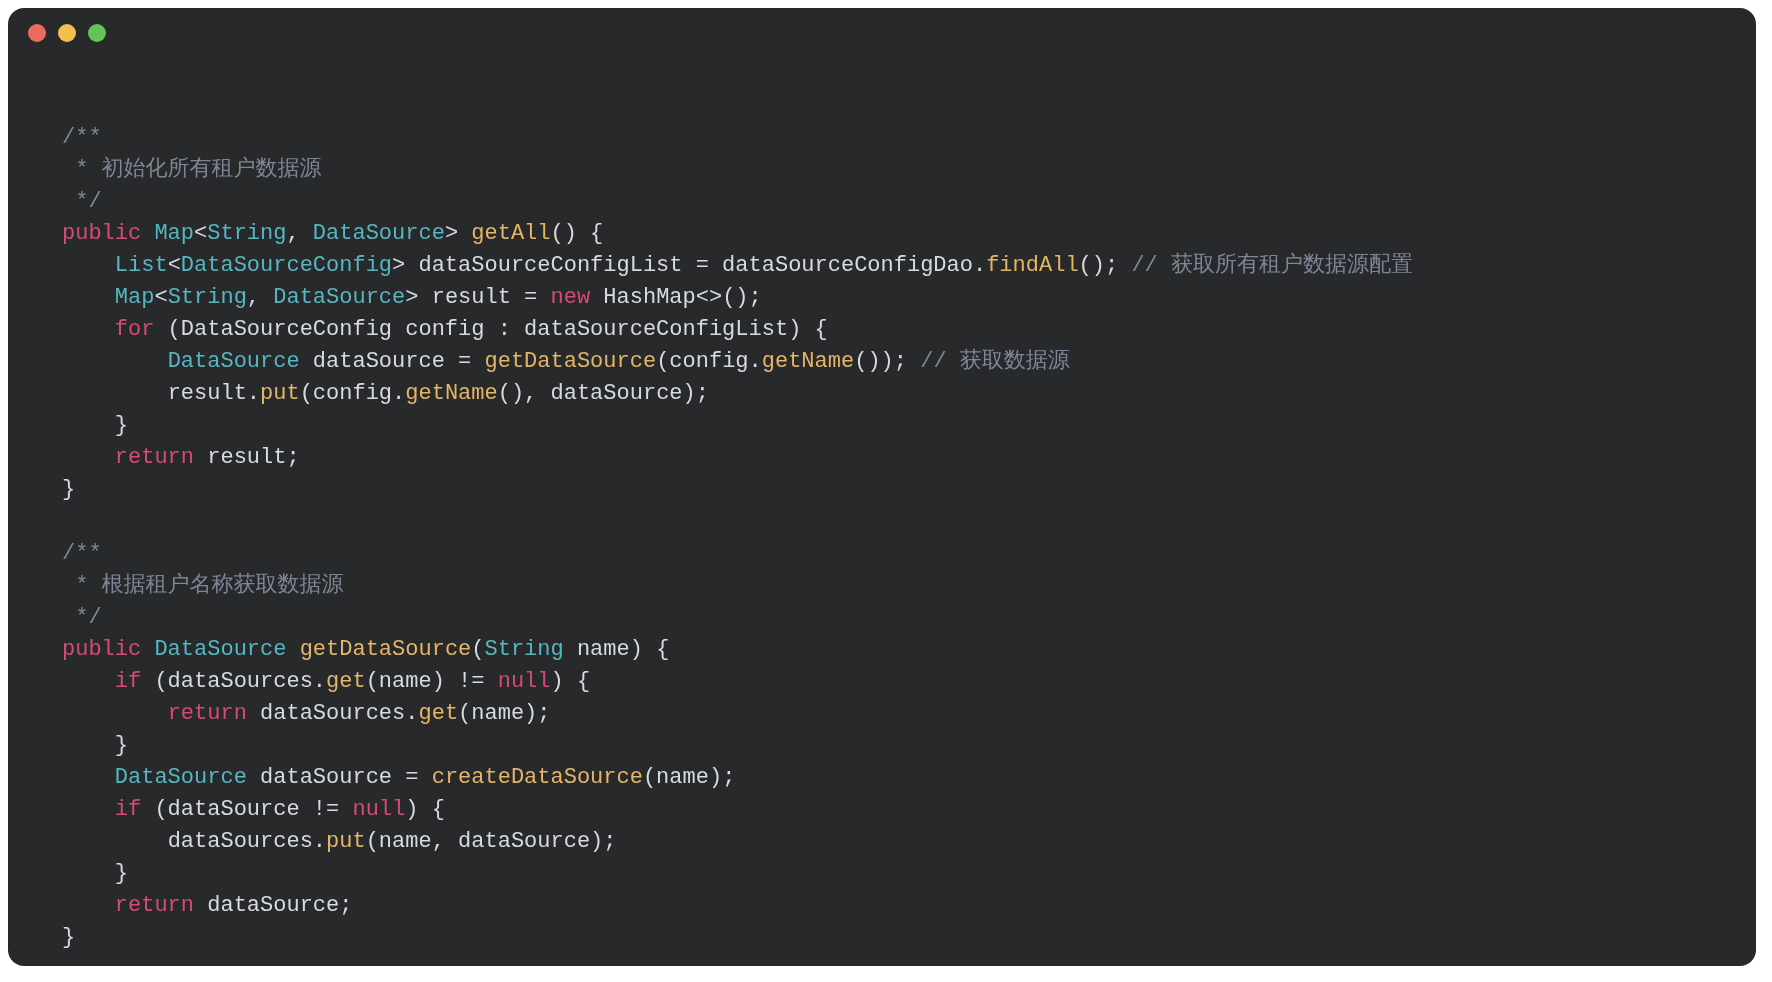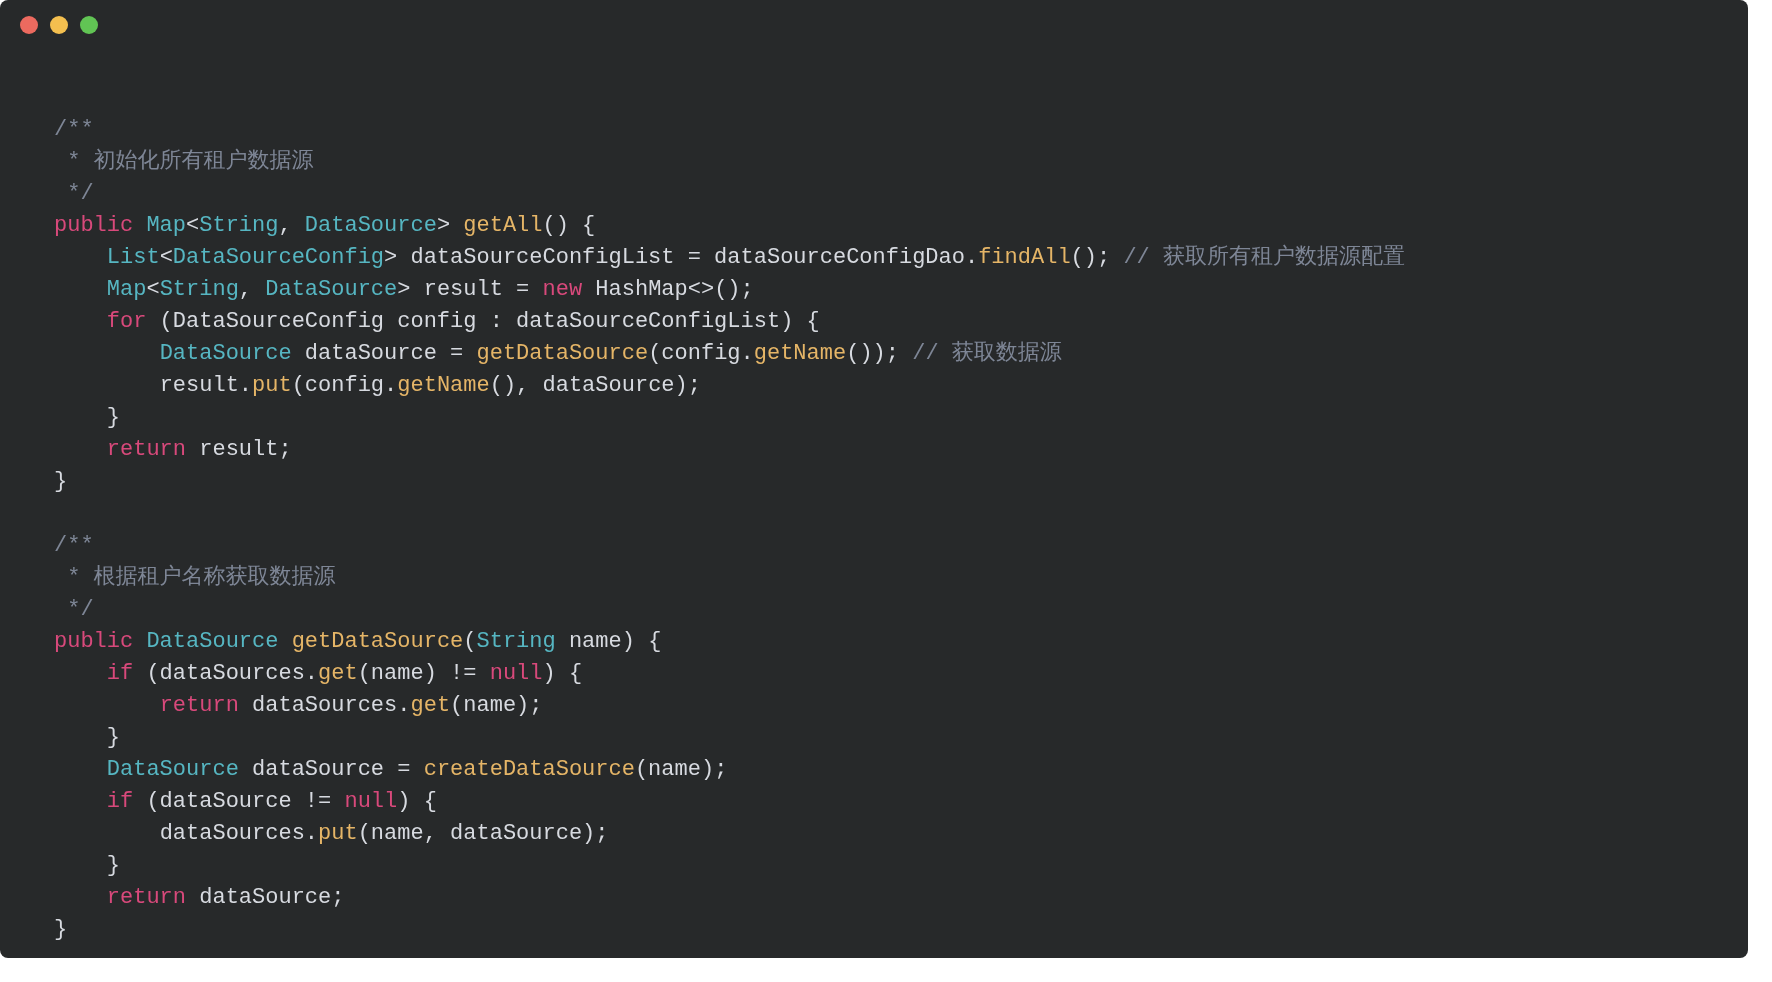--- a/index.html
+++ b/index.html
@@ -4,25 +4,25 @@
 <style>
   * { margin: 0; padding: 0; box-sizing: border-box; }
   html, body {
     width: 1772px;
     height: 982px;
     background: #ffffff;
     font-family: "Menlo", "Consolas", "Courier New", monospace;
   }
   .window {
     position: relative;
-    margin: 0;
+    margin: 8px;
     width: 1748px;
     height: 958px;
     background: #27292a;
-    border-radius: 8px;
+    border-radius: 16px;
     overflow: hidden;
   }
   .titlebar {
     display: flex;
     align-items: center;
     gap: 12px;
     padding: 16px 20px 8px 20px;
   }
   .tl-btn {
     width: 18px;

